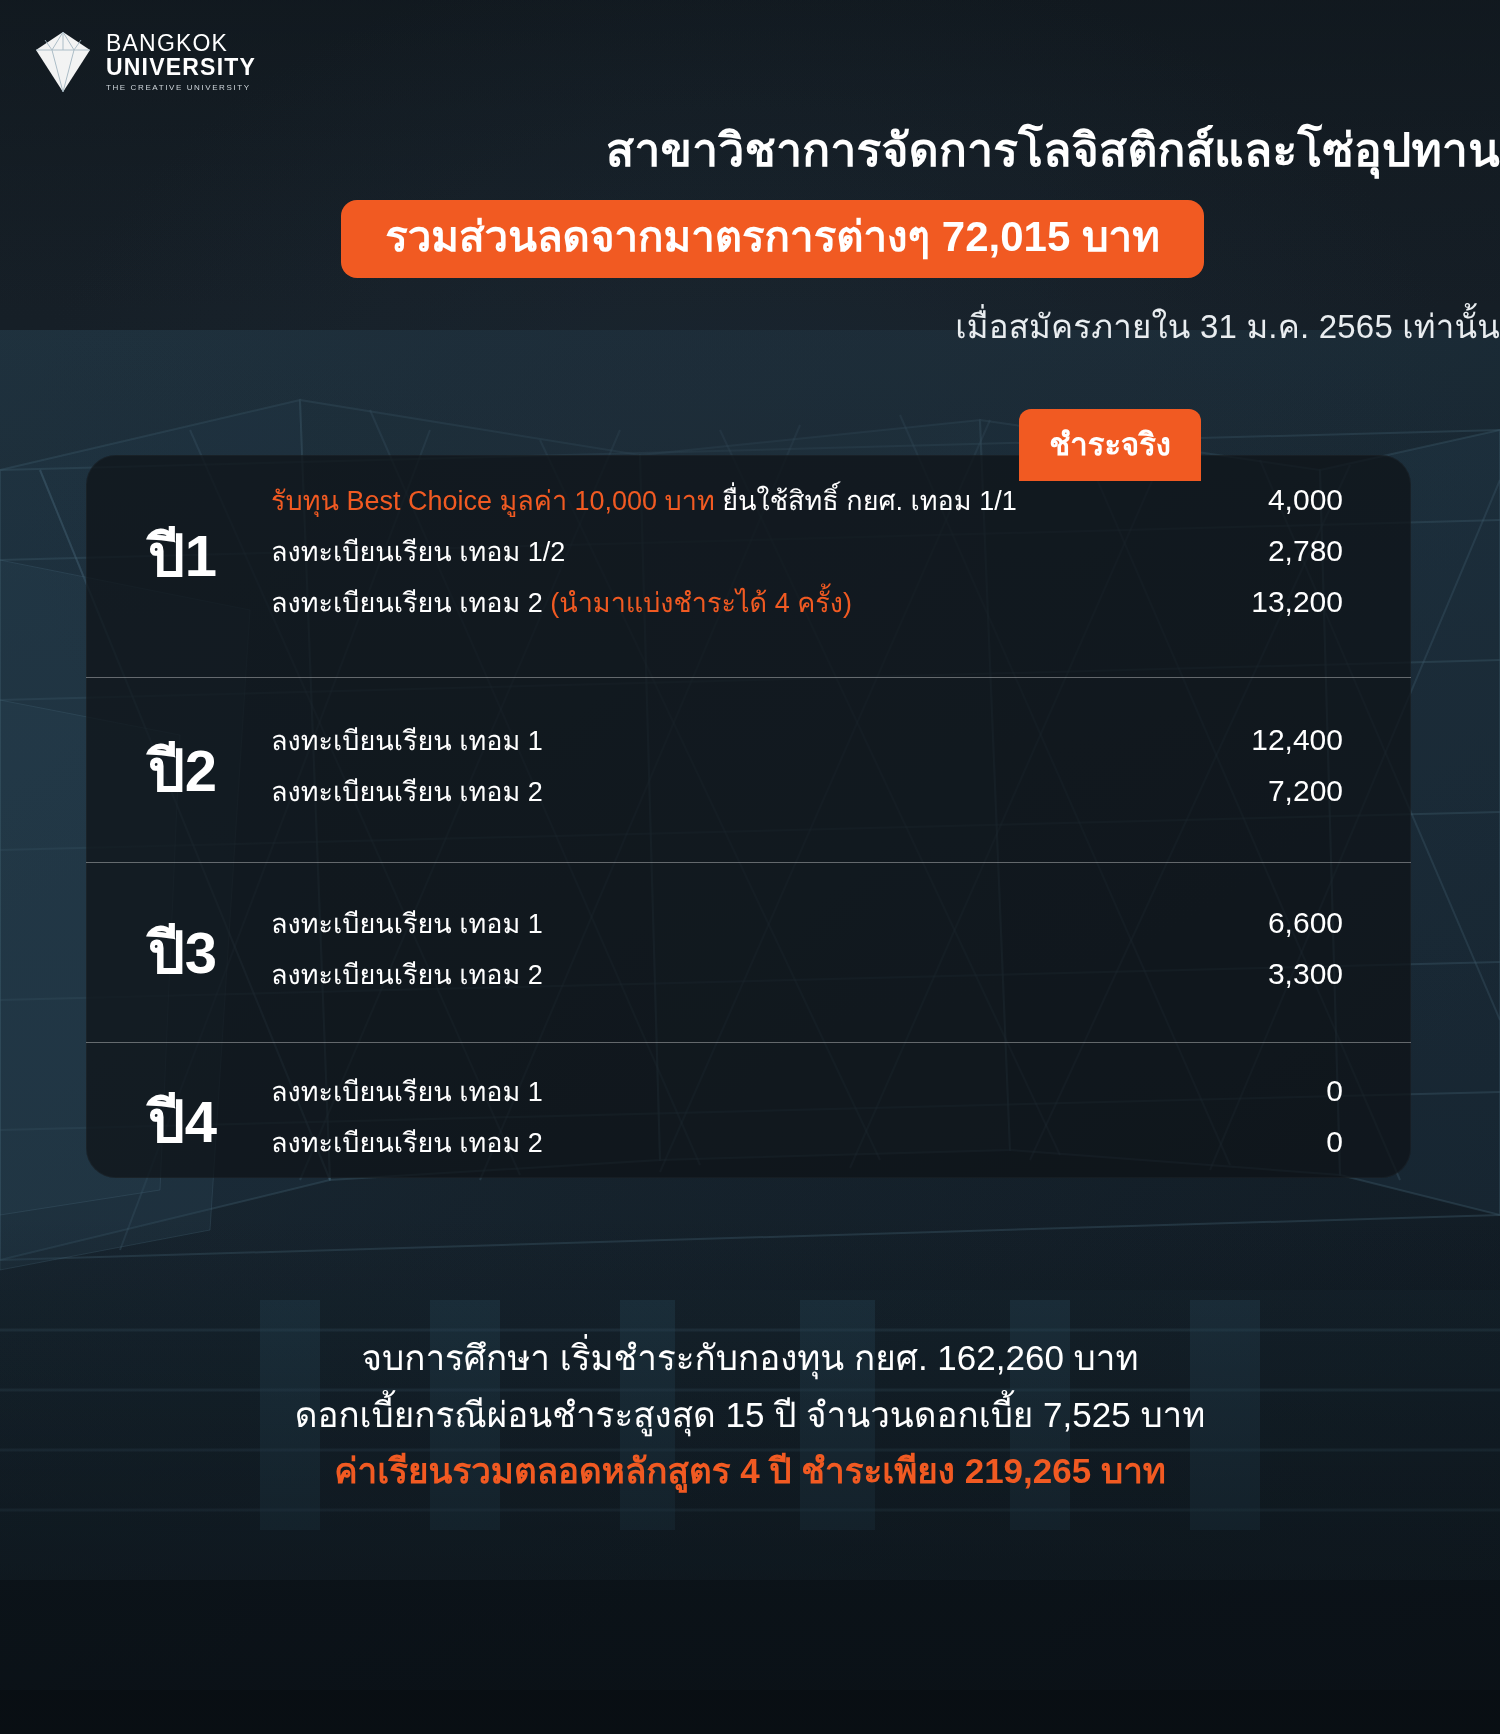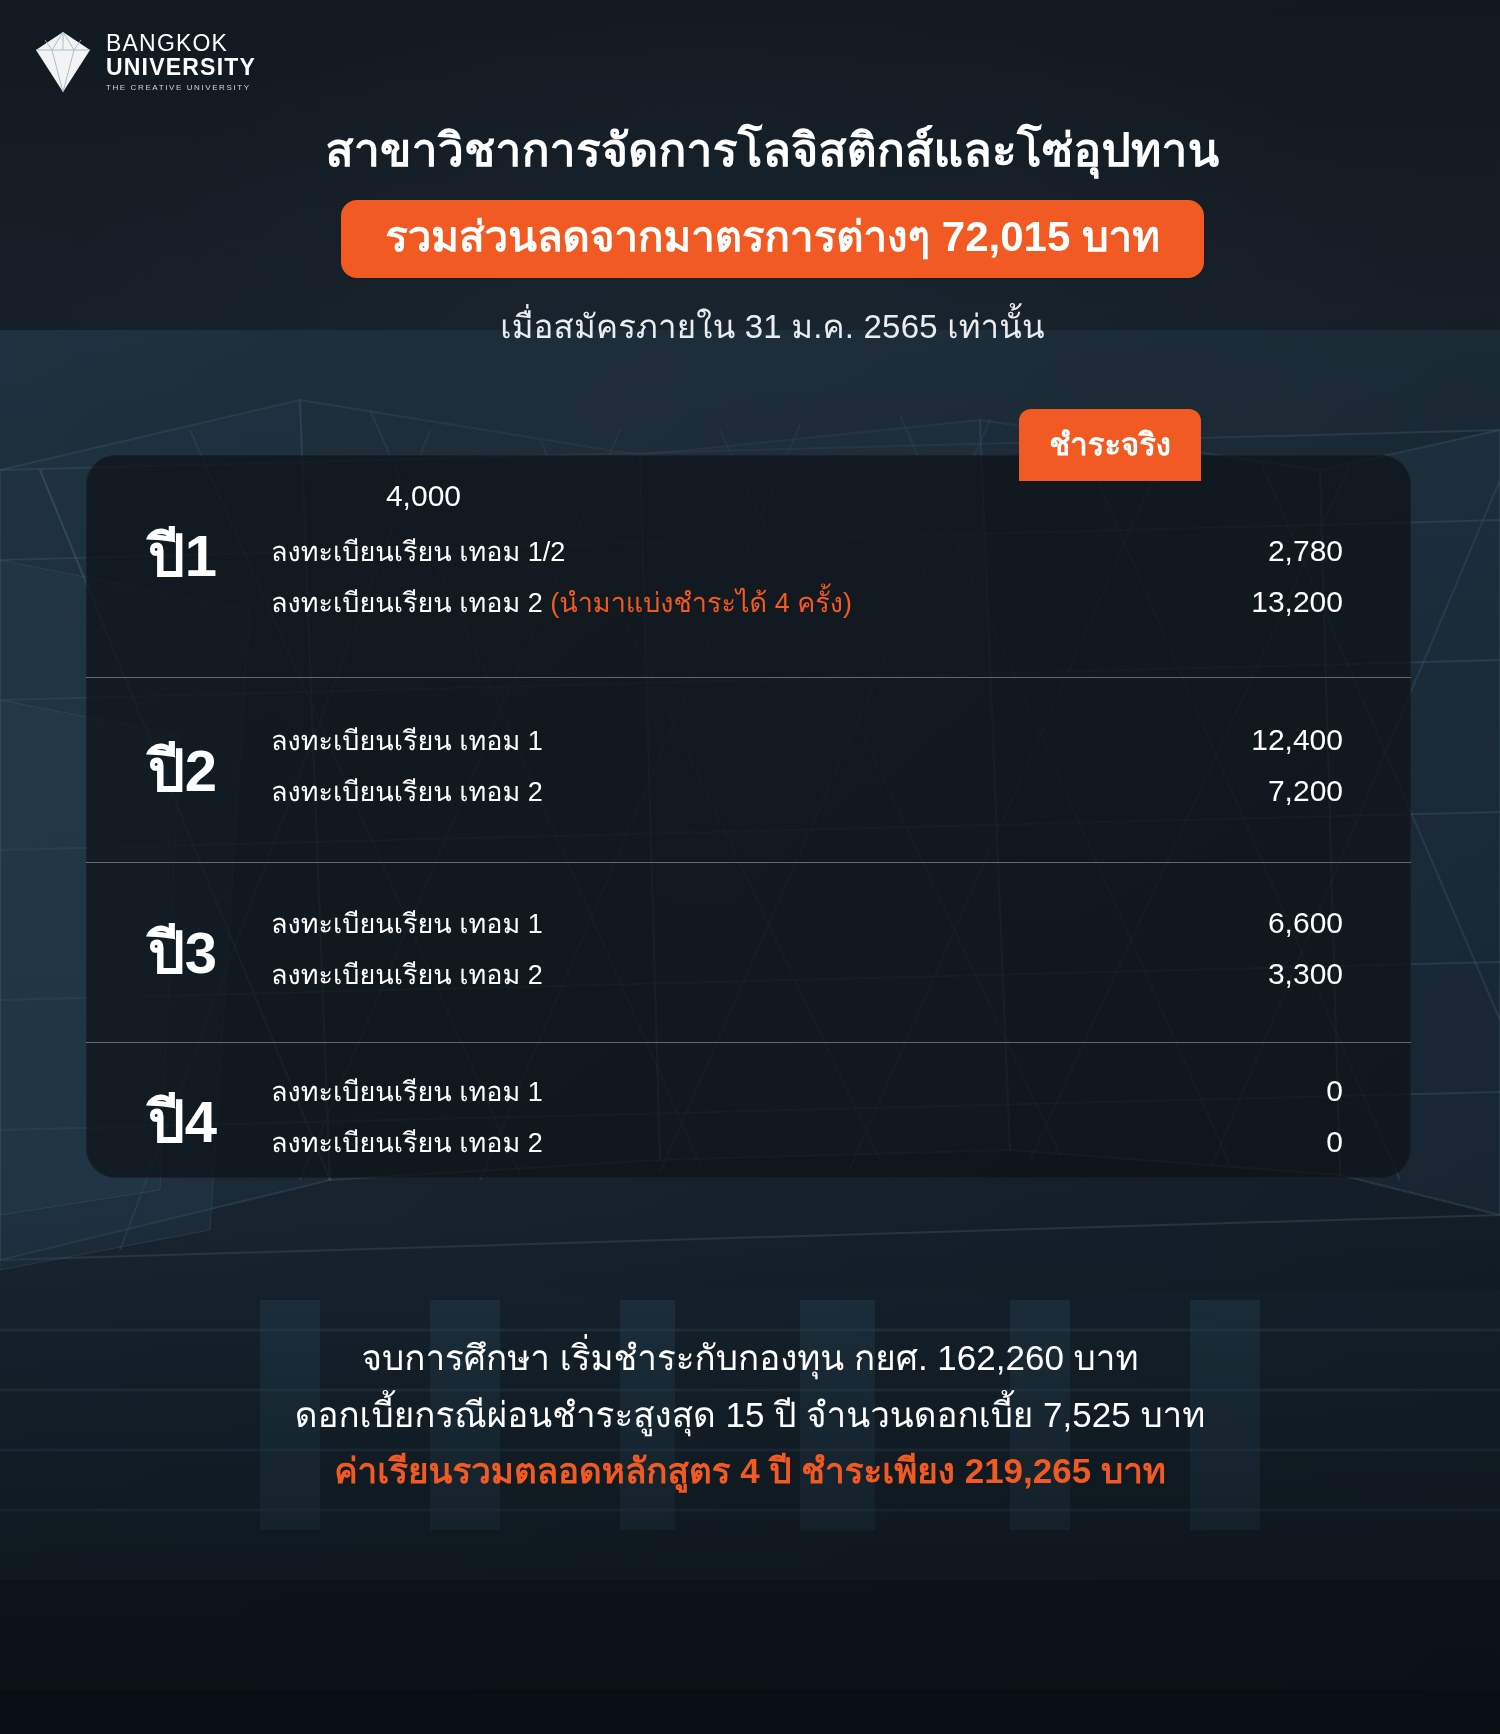--- a/index.html
+++ b/index.html
@@ -68,21 +68,21 @@
     font-size: 8px;
     letter-spacing: 1.6px;
     display: block;
     margin-top: 4px;
     color: #cfd6db;
   }
 
   
   .head-wrap {
     position: relative;
-    text-align: center;
+    text-align: right;
     padding-top: 122px;
     padding-left: 45px;
   }
   .title-main {
     color: #ffffff;
     font-size: 46px;
     font-weight: bold;
     letter-spacing: 0.3px;
     line-height: 1.25;
   }
@@ -312,20 +312,21 @@
   </div>
 
   <div class="pay-tab">ชำระจริง</div>
 
   <div class="card">
 
     <div class="year-block yb1">
       <div class="year-label">ปี1</div>
       <div class="rows">
         <div class="row">
+          <div class="row-label"><span class="hl">รับทุน Best Choice มูลค่า 10,000 บาท</span><span> ยื่นใช้สิทธิ์ กยศ. เทอม 1/1</span></div>
           <div class="row-amount">4,000</div>
         </div>
         <div class="row">
           <div class="row-label"><span>ลงทะเบียนเรียน เทอม 1/2</span></div>
           <div class="row-amount">2,780</div>
         </div>
         <div class="row">
           <div class="row-label"><span>ลงทะเบียนเรียน เทอม 2  </span><span class="hl">(นำมาแบ่งชำระได้ 4 ครั้ง)</span></div>
           <div class="row-amount">13,200</div>
         </div>

